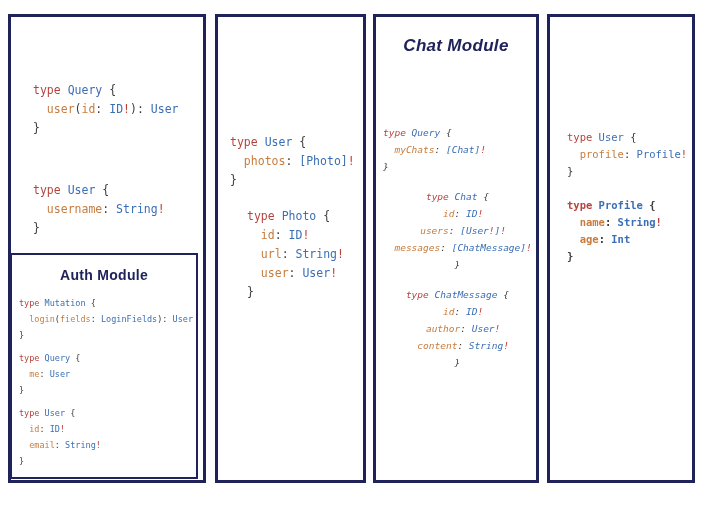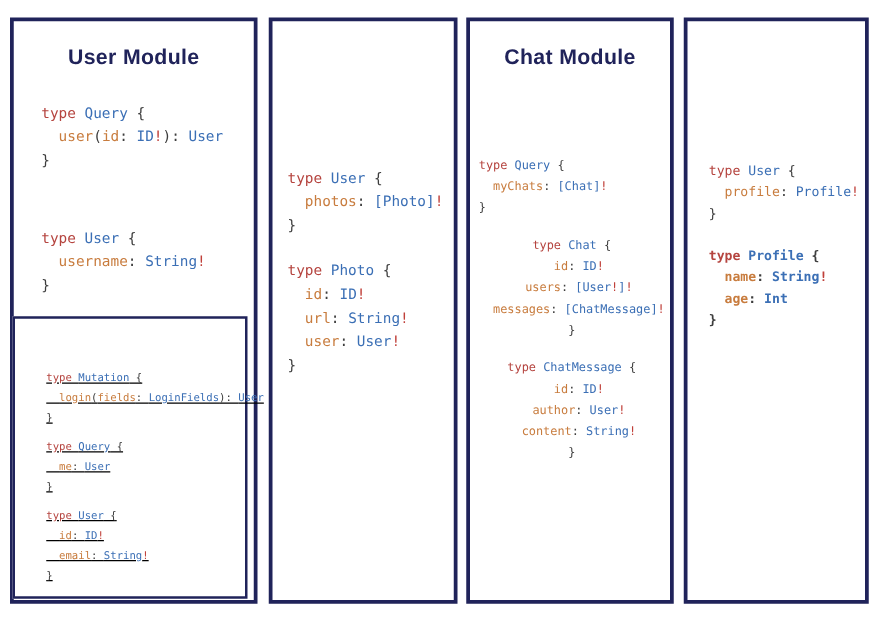--- a/index.html
+++ b/index.html
@@ -12,21 +12,21 @@
     font-family: "Liberation Sans", sans-serif;
   }
   .panel {
     position: absolute;
     box-sizing: border-box;
     background: #ffffff;
     border: 3px solid #20235a;
   }
   #panel-user    { left: 8px;   top: 14px; width: 198px; height: 469px; }
   #panel-gallery { left: 215px; top: 14px; width: 151px; height: 469px; }
-  #panel-chat    { left: 373px; top: 14px; width: 166px; height: 469px; }
+  #panel-chat    { left: 373px; top: 14px; width: 166px; height: 469px; font-style: italic; }
   #panel-profile { left: 547px; top: 14px; width: 148px; height: 469px; }
   #panel-auth    { left: 10px;  top: 253px; width: 188px; height: 226px; border-width: 2px; z-index: 2; }
 
   .panel h2 {
     position: absolute;
     left: 0;
     width: 100%;
     margin: 0;
     text-align: center;
     color: #20235a;
@@ -42,54 +42,54 @@
     position: absolute;
     font-family: "DejaVu Sans Mono", "Liberation Mono", monospace;
     white-space: pre;
   }
   .code-line { white-space: pre; }
 
   #panel-user .code    { left: 22px; top: 64px;  font-size: 11.5px; line-height: 19px; }
   #panel-gallery .code { left: 12px; top: 116px; font-size: 11.5px; line-height: 19px; }
   #panel-chat .code    { left: 7px;  top: 107px; font-size: 9.5px;  line-height: 17px; }
   #panel-profile .code { left: 17px; top: 112px; font-size: 10.5px; line-height: 17px; }
-  #panel-auth .code    { left: 25px;  top: 40px;  font-size: 8.5px;  line-height: 16px; text-decoration: underline; }
+  #panel-auth .code    { left: 7px;  top: 40px;  font-size: 8.5px;  line-height: 16px; }
 
   #panel-user .code-block    + .code-block { margin-top: 43px; }
-  #panel-gallery .code-block + .code-block { margin-top: 17px; }
+  #panel-gallery .code-block + .code-block { margin-top: 17px; margin-left: 17px; }
   #panel-chat .code-block    + .code-block { margin-top: 13px; text-align: center; }
   #panel-profile .code-block + .code-block { margin-top: 17px; font-weight: bold; }
   #panel-auth .code-block    + .code-block { margin-top: 7px; }
 
   .tok-k { color: #b5443f; }  
   .tok-t { color: #3b6fb5; }  
   .tok-f { color: #c87c3e; }  
   .tok-p { color: #3d3d3d; }  
   .tok-x { color: #c0403a; }  
 </style>
 </head>
 <body>
 
 <div class="screen">
 
   <section class="panel" id="panel-user">
-    <h2>User Module</h2>
     <div class="code"><div class="code-block"><div class="code-line"><span class="tok-k">type </span><span class="tok-t">Query</span><span class="tok-p"> {</span></div><div class="code-line"><span class="tok-p">  </span><span class="tok-f">user</span><span class="tok-p">(</span><span class="tok-f">id</span><span class="tok-p">: </span><span class="tok-t">ID</span><span class="tok-x">!</span><span class="tok-p">): </span><span class="tok-t">User</span></div><div class="code-line"><span class="tok-p">}</span></div></div><div class="code-block"><div class="code-line"><span class="tok-k">type </span><span class="tok-t">User</span><span class="tok-p"> {</span></div><div class="code-line"><span class="tok-p">  </span><span class="tok-f">username</span><span class="tok-p">: </span><span class="tok-t">String</span><span class="tok-x">!</span></div><div class="code-line"><span class="tok-p">}</span></div></div></div>
   </section>
 
   <section class="panel" id="panel-gallery">
     <div class="code"><div class="code-block"><div class="code-line"><span class="tok-k">type </span><span class="tok-t">User</span><span class="tok-p"> {</span></div><div class="code-line"><span class="tok-p">  </span><span class="tok-f">photos</span><span class="tok-p">: </span><span class="tok-t">[Photo]</span><span class="tok-x">!</span></div><div class="code-line"><span class="tok-p">}</span></div></div><div class="code-block"><div class="code-line"><span class="tok-k">type </span><span class="tok-t">Photo</span><span class="tok-p"> {</span></div><div class="code-line"><span class="tok-p">  </span><span class="tok-f">id</span><span class="tok-p">: </span><span class="tok-t">ID</span><span class="tok-x">!</span></div><div class="code-line"><span class="tok-p">  </span><span class="tok-f">url</span><span class="tok-p">: </span><span class="tok-t">String</span><span class="tok-x">!</span></div><div class="code-line"><span class="tok-p">  </span><span class="tok-f">user</span><span class="tok-p">: </span><span class="tok-t">User</span><span class="tok-x">!</span></div><div class="code-line"><span class="tok-p">}</span></div></div></div>
   </section>
 
   <section class="panel" id="panel-chat">
     <h2>Chat Module</h2>
     <div class="code"><div class="code-block"><div class="code-line"><span class="tok-k">type </span><span class="tok-t">Query</span><span class="tok-p"> {</span></div><div class="code-line"><span class="tok-p">  </span><span class="tok-f">myChats</span><span class="tok-p">: </span><span class="tok-t">[Chat]</span><span class="tok-x">!</span></div><div class="code-line"><span class="tok-p">}</span></div></div><div class="code-block"><div class="code-line"><span class="tok-k">type </span><span class="tok-t">Chat</span><span class="tok-p"> {</span></div><div class="code-line"><span class="tok-p">  </span><span class="tok-f">id</span><span class="tok-p">: </span><span class="tok-t">ID</span><span class="tok-x">!</span></div><div class="code-line"><span class="tok-p">  </span><span class="tok-f">users</span><span class="tok-p">: </span><span class="tok-t">[User</span><span class="tok-x">!</span><span class="tok-t">]</span><span class="tok-x">!</span></div><div class="code-line"><span class="tok-p">  </span><span class="tok-f">messages</span><span class="tok-p">: </span><span class="tok-t">[ChatMessage]</span><span class="tok-x">!</span></div><div class="code-line"><span class="tok-p">}</span></div></div><div class="code-block"><div class="code-line"><span class="tok-k">type </span><span class="tok-t">ChatMessage</span><span class="tok-p"> {</span></div><div class="code-line"><span class="tok-p">  </span><span class="tok-f">id</span><span class="tok-p">: </span><span class="tok-t">ID</span><span class="tok-x">!</span></div><div class="code-line"><span class="tok-p">  </span><span class="tok-f">author</span><span class="tok-p">: </span><span class="tok-t">User</span><span class="tok-x">!</span></div><div class="code-line"><span class="tok-p">  </span><span class="tok-f">content</span><span class="tok-p">: </span><span class="tok-t">String</span><span class="tok-x">!</span></div><div class="code-line"><span class="tok-p">}</span></div></div></div>
   </section>
 
   <section class="panel" id="panel-profile">
     <div class="code"><div class="code-block"><div class="code-line"><span class="tok-k">type </span><span class="tok-t">User</span><span class="tok-p"> {</span></div><div class="code-line"><span class="tok-p">  </span><span class="tok-f">profile</span><span class="tok-p">: </span><span class="tok-t">Profile</span><span class="tok-x">!</span></div><div class="code-line"><span class="tok-p">}</span></div></div><div class="code-block"><div class="code-line"><span class="tok-k">type </span><span class="tok-t">Profile</span><span class="tok-p"> {</span></div><div class="code-line"><span class="tok-p">  </span><span class="tok-f">name</span><span class="tok-p">: </span><span class="tok-t">String</span><span class="tok-x">!</span></div><div class="code-line"><span class="tok-p">  </span><span class="tok-f">age</span><span class="tok-p">: </span><span class="tok-t">Int</span></div><div class="code-line"><span class="tok-p">}</span></div></div></div>
   </section>
 
   <section class="panel" id="panel-auth">
+    <h2>Auth Module</h2>
     <div class="code"><div class="code-block"><div class="code-line"><span class="tok-k">type </span><span class="tok-t">Mutation</span><span class="tok-p"> {</span></div><div class="code-line"><span class="tok-p">  </span><span class="tok-f">login</span><span class="tok-p">(</span><span class="tok-f">fields</span><span class="tok-p">: </span><span class="tok-t">LoginFields</span><span class="tok-p">): </span><span class="tok-t">User</span></div><div class="code-line"><span class="tok-p">}</span></div></div><div class="code-block"><div class="code-line"><span class="tok-k">type </span><span class="tok-t">Query</span><span class="tok-p"> {</span></div><div class="code-line"><span class="tok-p">  </span><span class="tok-f">me</span><span class="tok-p">: </span><span class="tok-t">User</span></div><div class="code-line"><span class="tok-p">}</span></div></div><div class="code-block"><div class="code-line"><span class="tok-k">type </span><span class="tok-t">User</span><span class="tok-p"> {</span></div><div class="code-line"><span class="tok-p">  </span><span class="tok-f">id</span><span class="tok-p">: </span><span class="tok-t">ID</span><span class="tok-x">!</span></div><div class="code-line"><span class="tok-p">  </span><span class="tok-f">email</span><span class="tok-p">: </span><span class="tok-t">String</span><span class="tok-x">!</span></div><div class="code-line"><span class="tok-p">}</span></div></div></div>
   </section>
 
 </div>
 
 </body></html>

